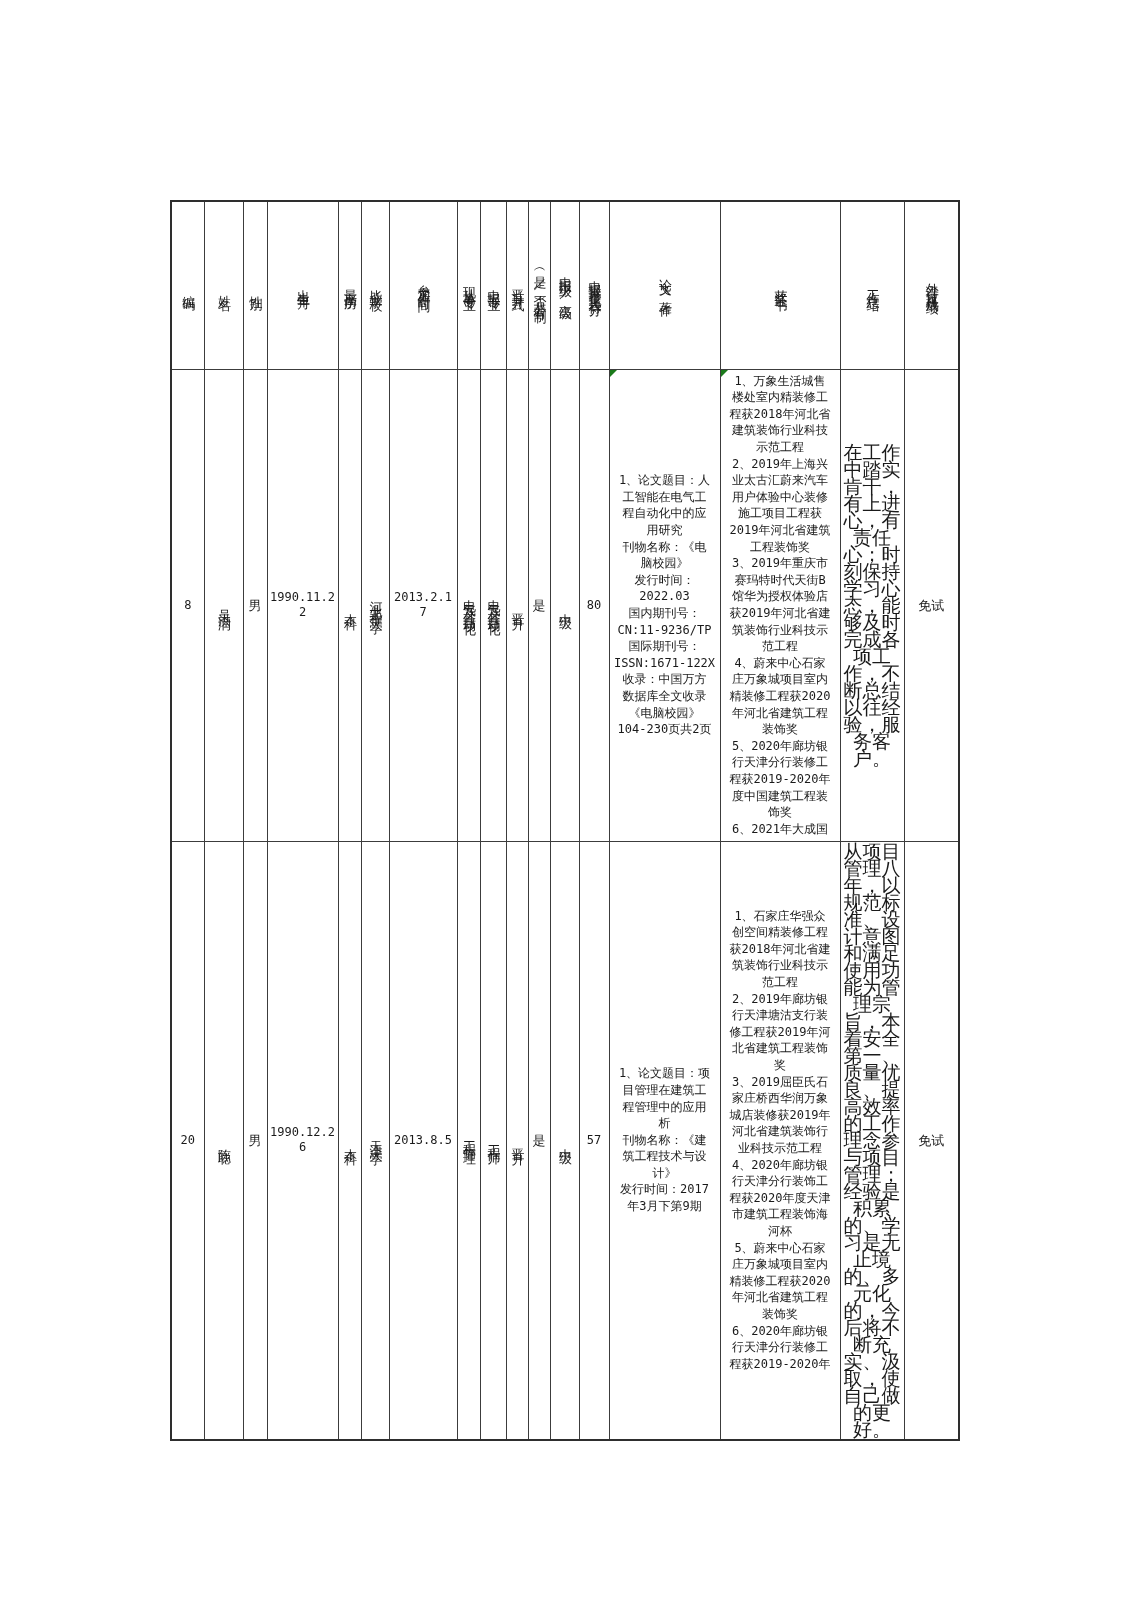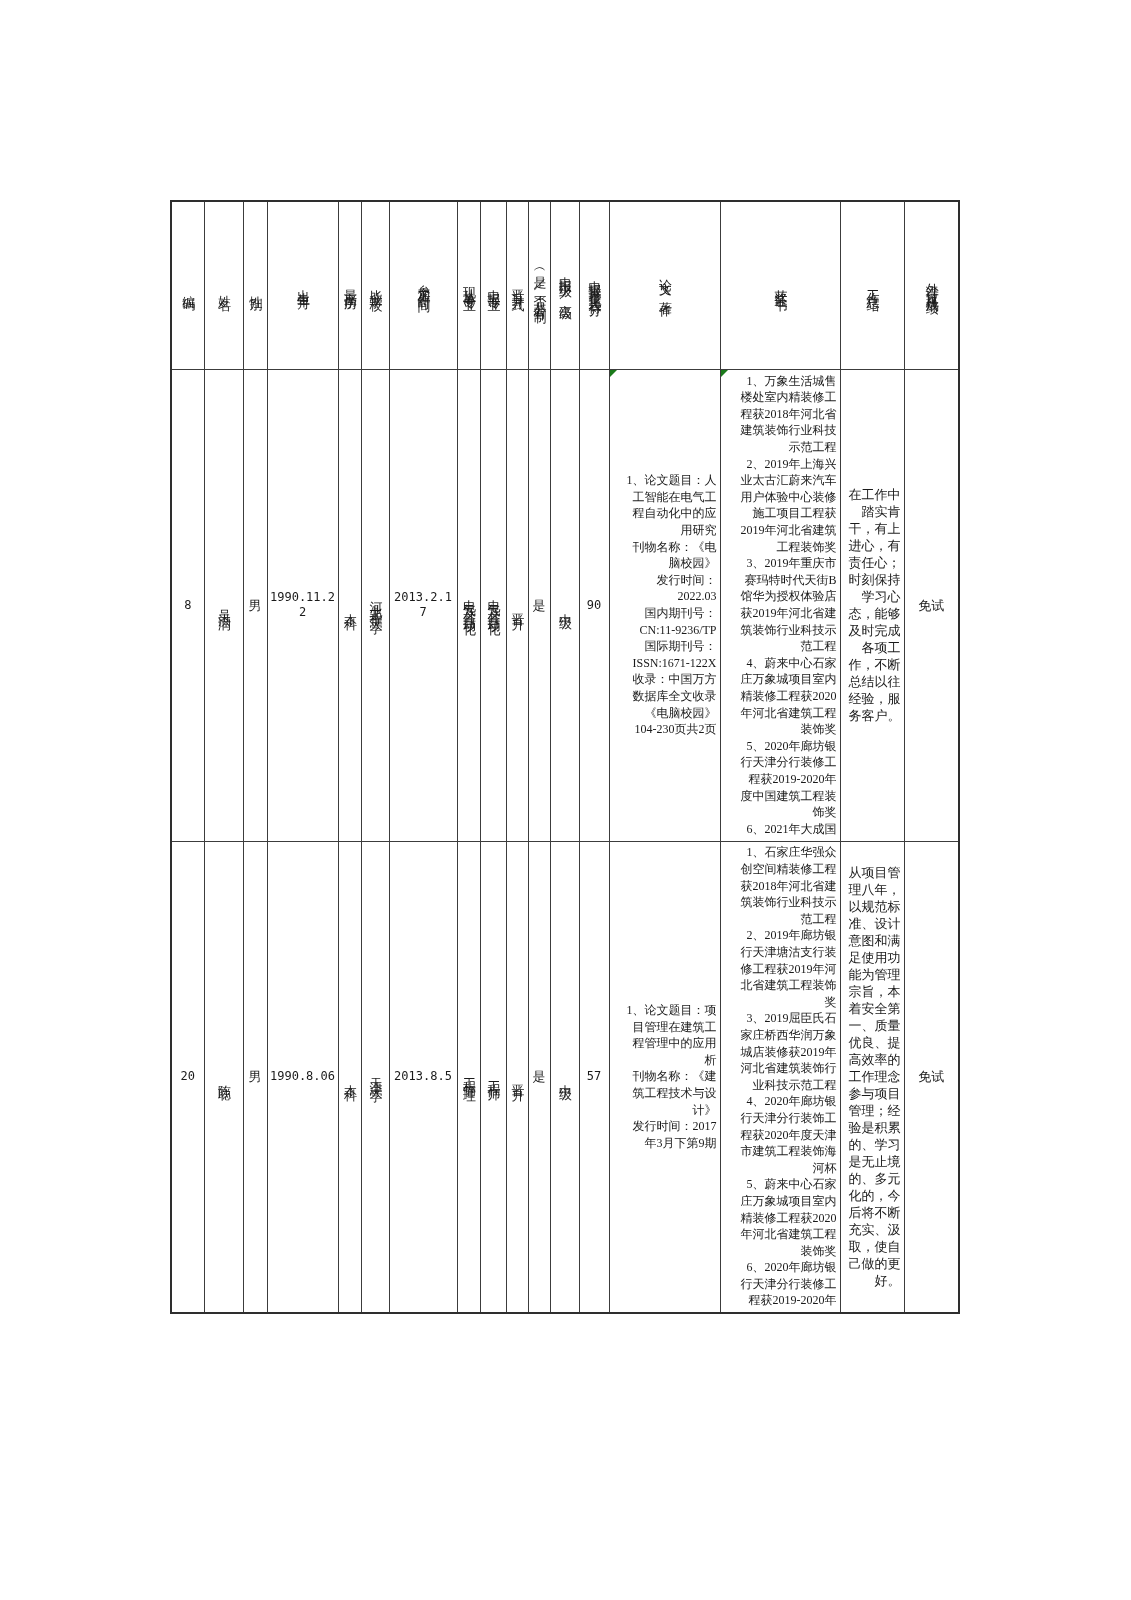--- a/index.html
+++ b/index.html
@@ -49,33 +49,32 @@
   .cjk-h{font-size:13px;}
   
   td.txt{vertical-align:middle;text-align:left;}
   td.txt .blk{
     display:block;
     padding:1px 3px;
     font-size:12px;
     line-height:16.6px;
     white-space:pre-wrap;
     word-break:break-all;
-    text-align:right;
-    font-family:Liberation Serif, serif;
+    text-align:center;
   }
   td.top{vertical-align:top;position:relative;}
   td.top .clip{max-height:468px;overflow:hidden;}
   td.flagged{position:relative;}
   .tri{
     position:absolute;top:0;left:0;
     width:0;height:0;
     border-top:7px solid #1a7a1a;
     border-right:7px solid transparent;
   }
-  td.sum .blk{line-height:17px;font-size:13px;word-break:break-all;}
+  td.sum .blk{line-height:17px;font-size:19px;word-break:break-all;}
 </style>
 </head>
 <body>
 
 <div class="page">
   <table class="doc">
     <colgroup>
       <col style="width:33px">
         <col style="width:39px">
         <col style="width:24px">
@@ -133,21 +132,21 @@
             <span class="h">2013.2.17</span>
           </td>
       <td><span class="v">电气及其自动化</span></td>
       <td><span class="v">电气及其自动化</span></td>
       <td><span class="v">晋升</span></td>
       <td>
             <span class="h cjk-h">是</span>
           </td>
       <td><span class="v">中级</span></td>
       <td>
-            <span class="h">90</span>
+            <span class="h">80</span>
           </td>
       <td class="txt flagged">
             <span class="tri"></span>
             <span class="blk">1、论文题目：人
 工智能在电气工
 程自动化中的应
 用研究
 刊物名称：《电
 脑校园》
 发行时间：
@@ -204,21 +203,21 @@
 
     <tr class="body">
       <td>
             <span class="h">20</span>
           </td>
       <td><span class="v">陈聪</span></td>
       <td>
             <span class="h cjk-h">男</span>
           </td>
       <td>
-            <span class="h">1990.8.06</span>
+            <span class="h">1990.12.26</span>
           </td>
       <td><span class="v">本科</span></td>
       <td><span class="v">天津大学</span></td>
       <td>
             <span class="h">2013.8.5</span>
           </td>
       <td><span class="v">工程管理</span></td>
       <td><span class="v">工程师</span></td>
       <td><span class="v">晋升</span></td>
       <td>

